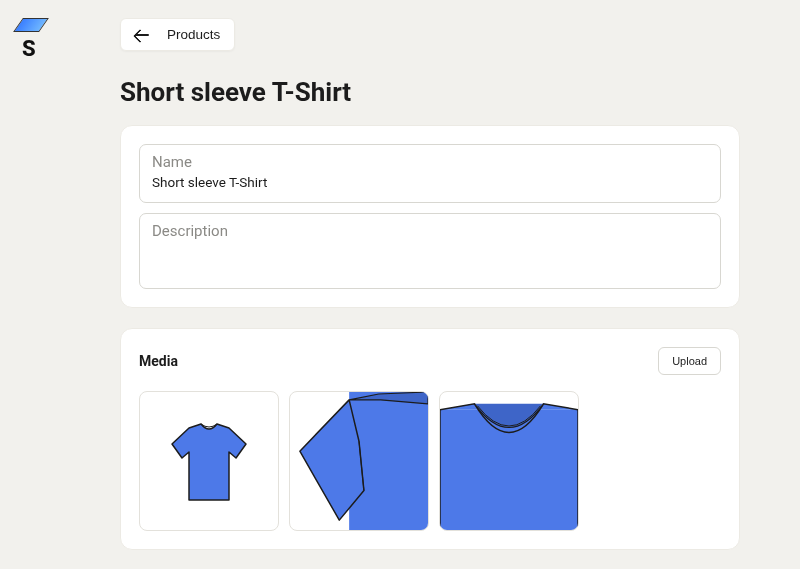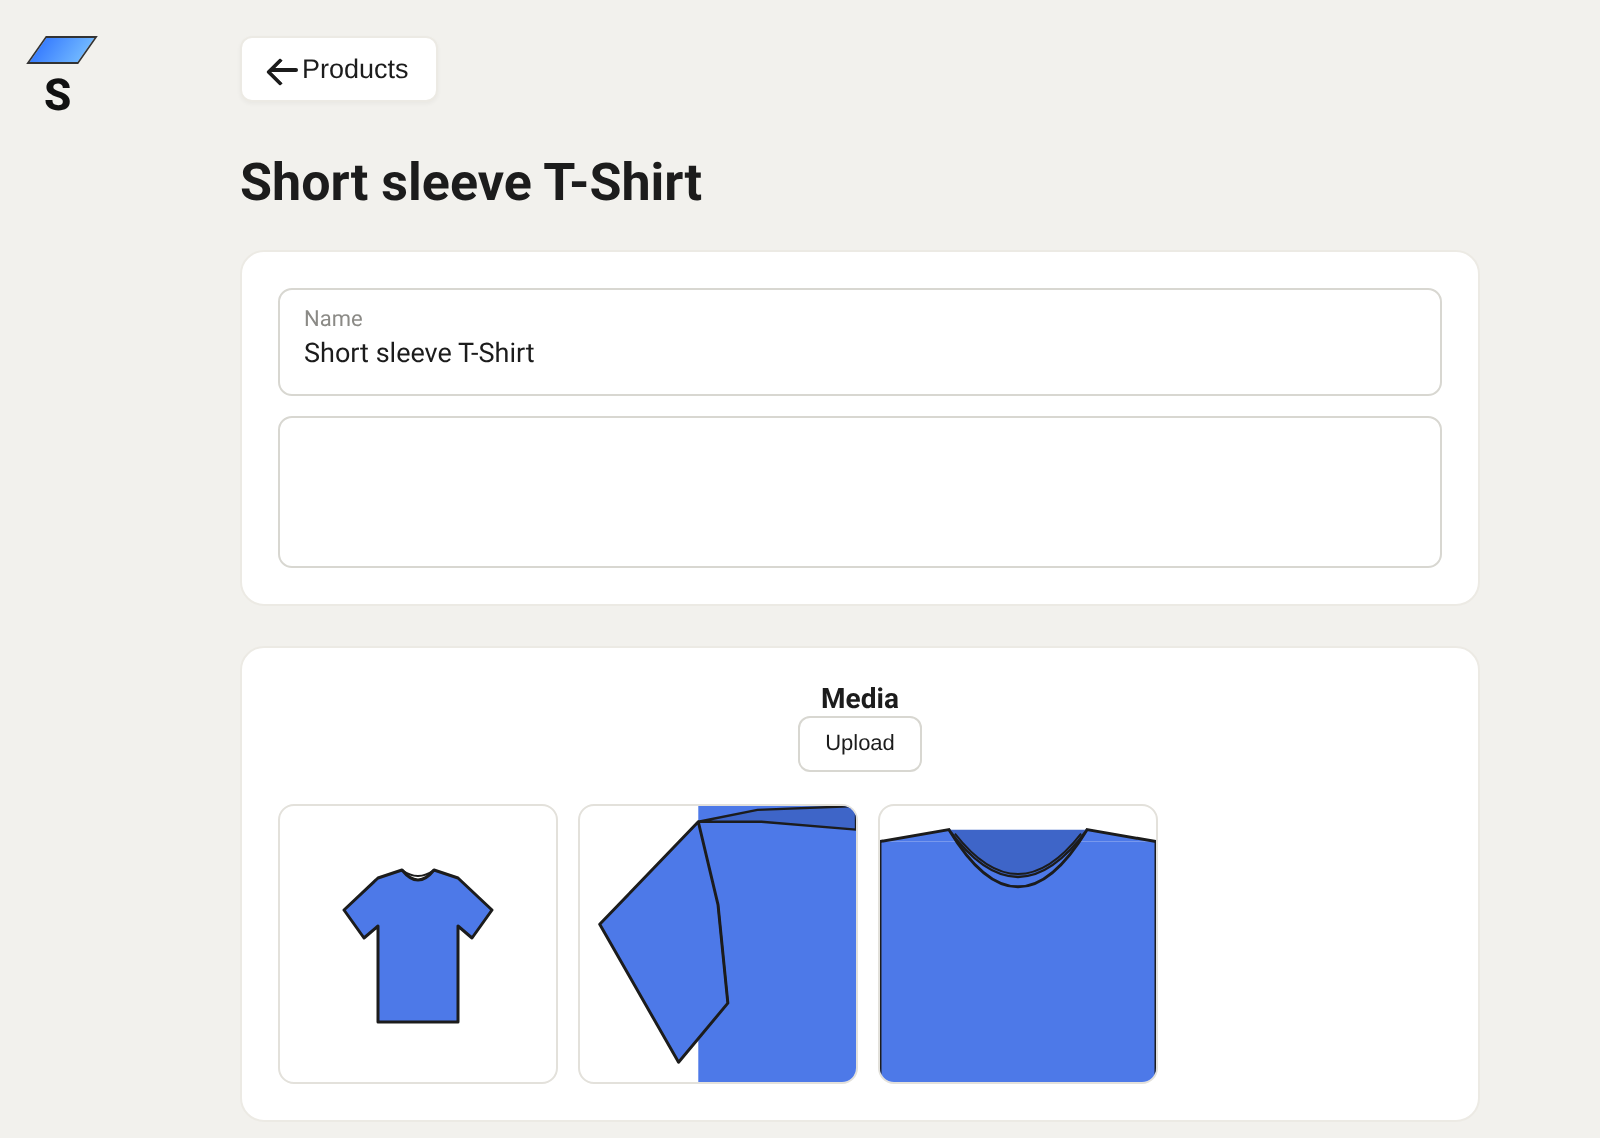--- a/index.html
+++ b/index.html
@@ -50,21 +50,21 @@
       color: #111;
     }
     .main {
       flex: 1;
       padding: 18px 60px 0 60px;
       overflow-y: auto;
     }
     .back-btn {
       display: inline-flex;
       align-items: center;
-      gap: 0;
+      gap: 16px;
       background: #fff;
       border: 1px solid #eceae4;
       border-radius: 6px;
       padding: 8px 14px;
       font-size: 13.5px;
       font-weight: 500;
       color: #1c1c1c;
       cursor: pointer;
       box-shadow: 0 1px 2px rgba(0,0,0,0.04);
     }
@@ -110,38 +110,37 @@
       margin-bottom: 20px;
     }
     .field {
       border: 1px solid #d8d7d1;
       border-radius: 7px;
       padding: 8px 12px 10px 12px;
       margin-bottom: 10px;
     }
     .field:last-child { margin-bottom: 0; }
     .field-label {
-      font-size: 11px;
+      font-size: 15px;
       color: #8b8a86;
       margin-bottom: 2px;
     }
     .field-value {
       font-size: 13.5px;
       color: #1c1c1c;
       line-height: 1.4;
     }
     .field.multiline {
       min-height: 76px;
     }
     .section-header {
       display: flex;
       align-items: center;
       justify-content: space-between;
       margin-bottom: 16px;
-      flex-direction: column;
     }
     .section-title {
       font-size: 14px;
       font-weight: 700;
       color: #1c1c1c;
     }
     .upload-btn {
       background: #fff;
       border: 1px solid #d8d7d1;
       border-radius: 6px;
@@ -191,20 +190,21 @@
     </button>
 
     <h1 class="page-title">Short sleeve T-Shirt</h1>
 
     <div class="card">
       <div class="field">
         <div class="field-label">Name</div>
         <div class="field-value">Short sleeve T-Shirt</div>
       </div>
       <div class="field multiline">
+        <div class="field-label">Description</div>
       </div>
     </div>
 
     <div class="card">
       <div class="section-header">
         <div class="section-title">Media</div>
         <button class="upload-btn">Upload</button>
       </div>
       <div class="media-row">
         <div class="media-item">

